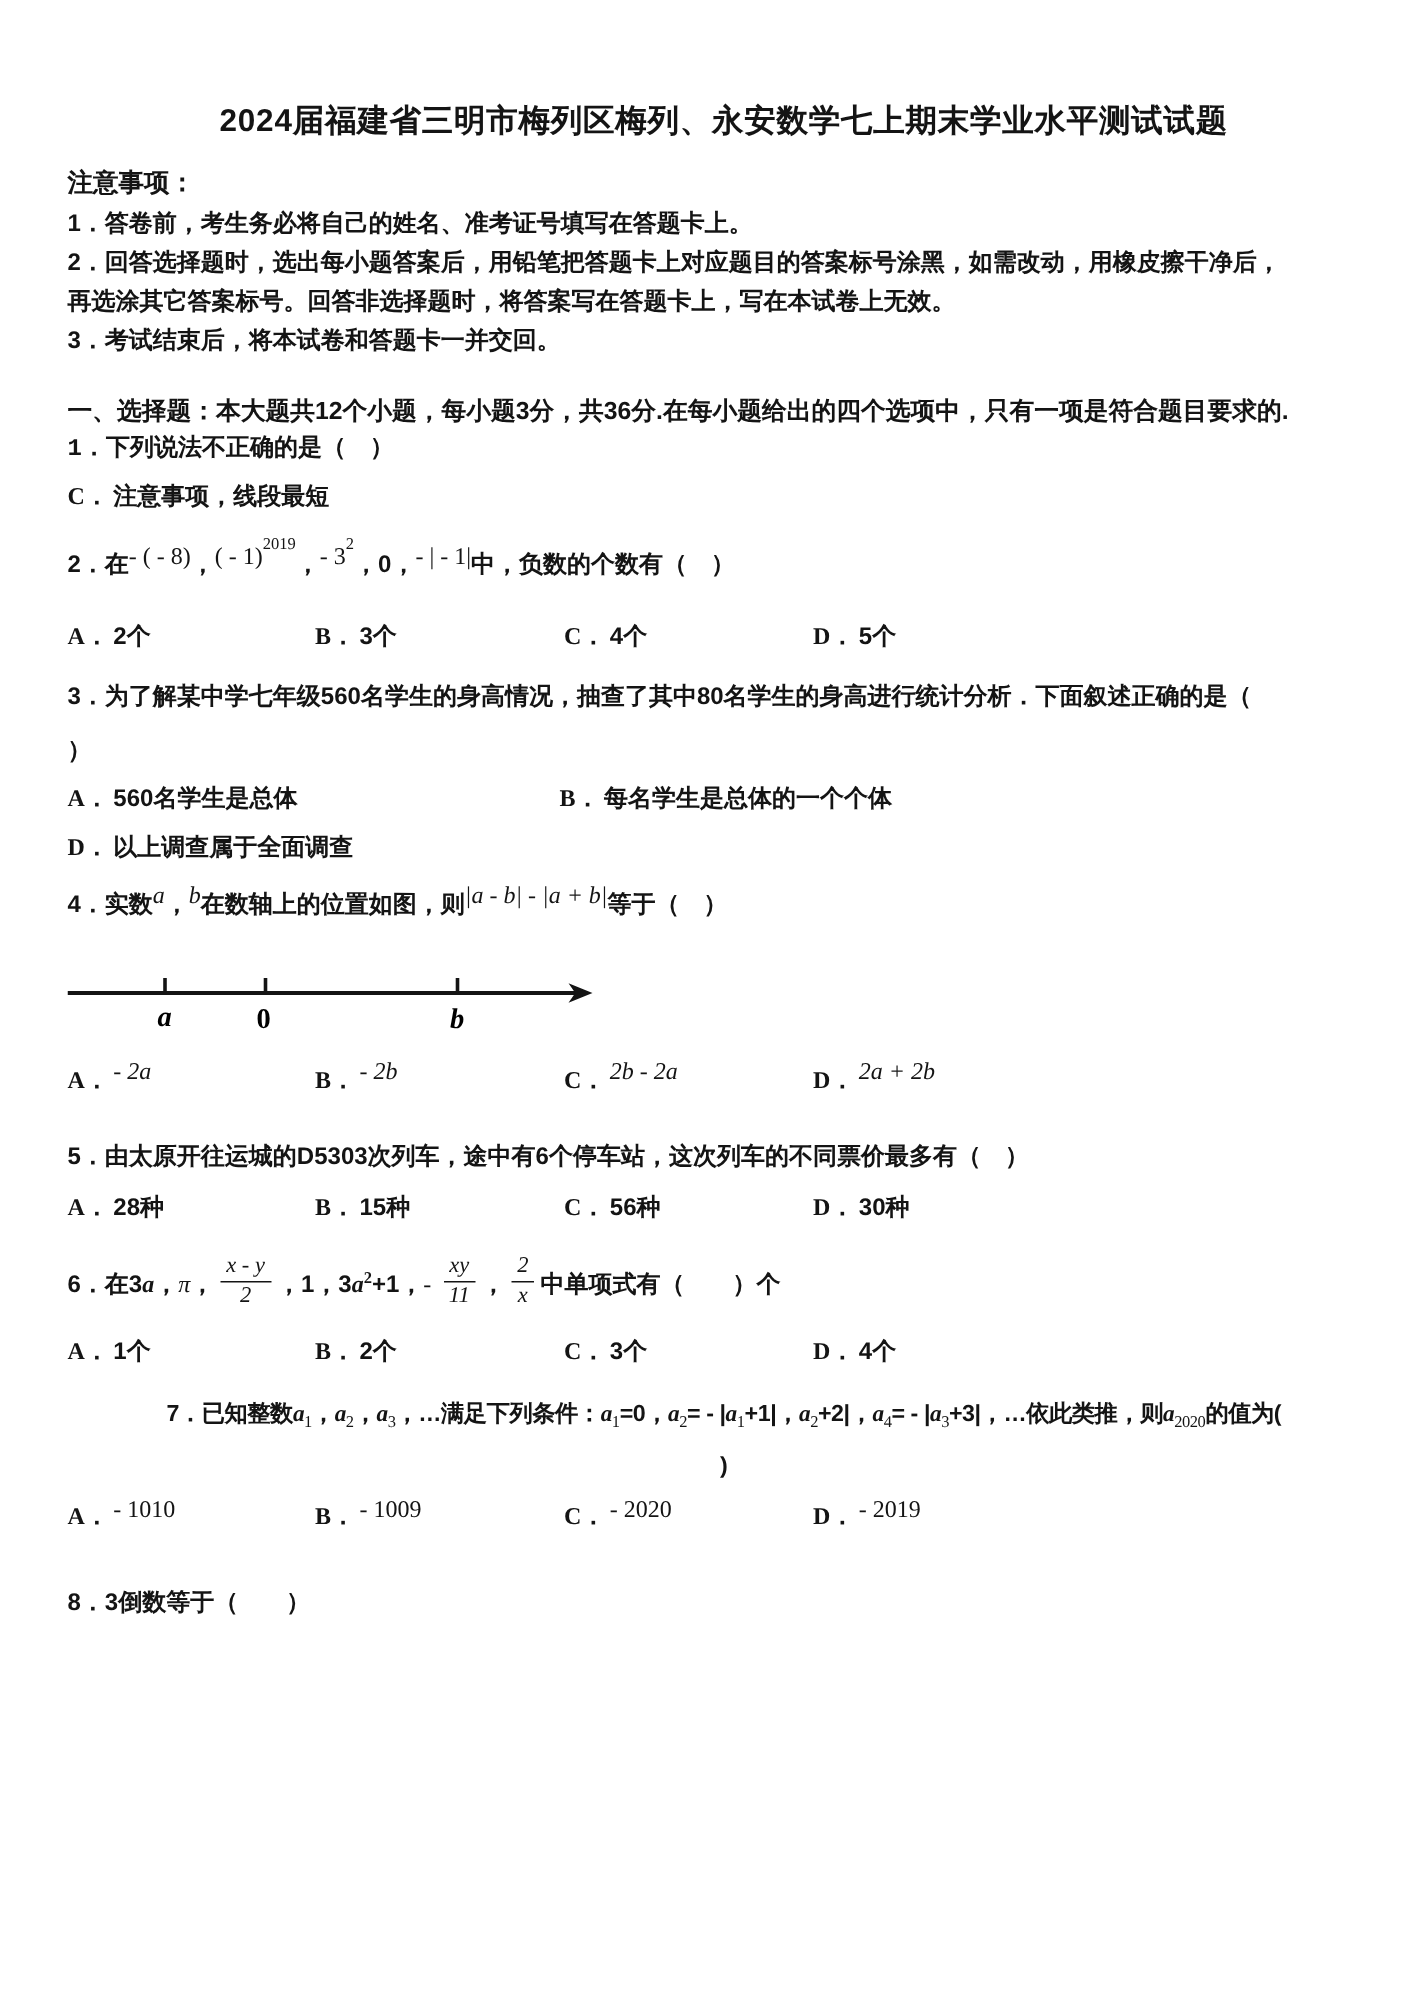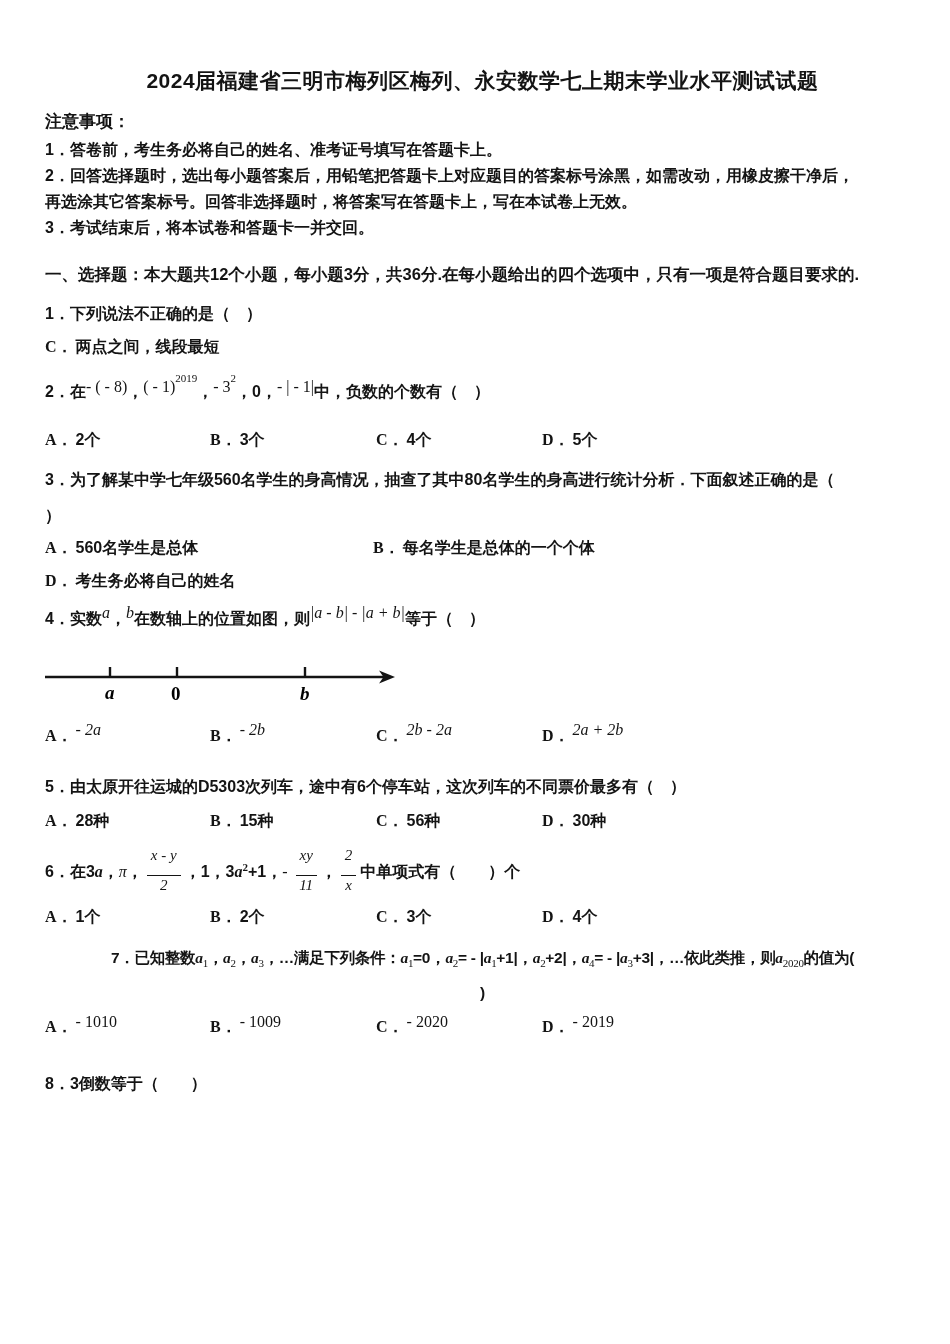--- a/index.html
+++ b/index.html
@@ -7,21 +7,21 @@
     width:950px;height:1344px;background:#ffffff;color:#141414;
     font-family:"Liberation Sans","DejaVu Sans",sans-serif;font-weight:700;
     overflow:hidden;
   }
   .page{padding:0 30px 0 45px;}
   .title{padding-top:67px;font-size:21px;line-height:27px;text-align:center;letter-spacing:0.5px;}
   .notice-h{margin-top:16px;font-size:17px;line-height:23px;}
   .notice-b{margin-top:4px;font-size:16px;line-height:26px;white-space:pre-line;}
   .sec{margin-top:22px;font-size:16.5px;line-height:23px;}
   .stem{font-size:16px;line-height:24px;white-space:pre-line;}
-  .q1-stem{margin-top:16px;}
+  .q1-stem{margin-top:1px;font-family:Liberation Mono, monospace;}
   .q2-stem{margin-top:12px;line-height:42px;}
   .q3-stem{margin-top:10px;line-height:36px;}
   .q4-stem{margin-top:10px;line-height:32px;}
   .q5-stem{margin-top:24px;}
   .q6-stem{margin-top:8px;line-height:62px;}
   .q7-stem{margin-top:12px;line-height:34px;font-size:15.5px;letter-spacing:-0.3px;text-align:center;}
   .q8-stem{margin-top:30px;}
   .optrow{display:grid;font-size:16px;line-height:24px;}
   .optrow.four{grid-template-columns:165px 166px 166px auto;}
   .optrow.two{grid-template-columns:328px auto;}
@@ -41,21 +41,21 @@
   .seg-i{font-family:"Liberation Serif","DejaVu Serif",serif;font-style:italic;font-weight:400;}
   .seg-bi{font-family:"Liberation Serif","DejaVu Serif",serif;font-style:italic;font-weight:700;}
   .seg-m{font-family:"Liberation Serif","DejaVu Serif",serif;font-weight:400;position:relative;top:-5px;}
   .seg-mi{font-family:"Liberation Serif","DejaVu Serif",serif;font-style:italic;font-weight:400;position:relative;top:-6px;}
   .seg-msup{font-family:"Liberation Serif","DejaVu Serif",serif;font-weight:400;font-size:11px;position:relative;top:-15px;}
   .seg-sup{font-family:"Liberation Serif","DejaVu Serif",serif;font-weight:700;font-size:11px;position:relative;top:-6px;}
   .seg-sub{font-family:"Liberation Serif","DejaVu Serif",serif;font-weight:400;font-size:11px;position:relative;top:4px;}
   .frac{display:inline-block;vertical-align:middle;text-align:center;
         font-family:"Liberation Serif","DejaVu Serif",serif;font-style:italic;font-weight:400;
         font-size:15px;line-height:17px;margin:0 4px;position:relative;top:-2px;}
-  .frac .fnum{display:block;padding:0 4px 11px;border-bottom:1.5px solid #141414;font-style:italic;}
+  .frac .fnum{display:block;padding:0 4px 1px;border-bottom:1.5px solid #141414;font-style:italic;}
   .frac .fden{display:block;padding-top:1px;}
   .figure{margin-top:12px;height:58px;}
   .numline-lbl{font-family:"Liberation Serif","DejaVu Serif",serif;font-size:19px;font-weight:700;}
   .it{font-style:italic;}
 </style>
 </head>
 <body>
 
 <div class="page">
 
@@ -64,39 +64,39 @@
   <div class="notice-h">注意事项：</div>
   <div class="notice-b">1．答卷前，考生务必将自己的姓名、准考证号填写在答题卡上。
 2．回答选择题时，选出每小题答案后，用铅笔把答题卡上对应题目的答案标号涂黑，如需改动，用橡皮擦干净后，
 再选涂其它答案标号。回答非选择题时，将答案写在答题卡上，写在本试卷上无效。
 3．考试结束后，将本试卷和答题卡一并交回。</div>
 
   <div class="sec">一、选择题：本大题共12个小题，每小题3分，共36分.在每小题给出的四个选项中，只有一项是符合题目要求的.</div>
 
   <div class="stem q1-stem"><span class="seg-t">1．下列说法不正确的是（　）</span></div>
   <div class="optrow two q1-row2">
-    <div class="opt"><span class="olabel">C．</span><span><span class="seg-t">两点之间，线段最短</span></span></div>
+    <div class="opt"><span class="olabel">C．</span><span><span class="seg-t">注意事项，线段最短</span></span></div>
   </div>
 
   <div class="stem q2-stem"><span class="seg-t">2．在</span><span class="seg-m">- ( - 8)</span><span class="seg-t">，</span><span class="seg-m">( - 1)</span><span class="seg-msup">2019</span><span class="seg-t">，</span><span class="seg-m">- 3</span><span class="seg-msup">2</span><span class="seg-t">，0，</span><span class="seg-m">- | - 1|</span><span class="seg-t">中，负数的个数有（　）</span></div>
   <div class="optrow four q2-row">
     <div class="opt"><span class="olabel">A．</span><span><span class="seg-t">2个</span></span></div>
     <div class="opt"><span class="olabel">B．</span><span><span class="seg-t">3个</span></span></div>
     <div class="opt"><span class="olabel">C．</span><span><span class="seg-t">4个</span></span></div>
     <div class="opt"><span class="olabel">D．</span><span><span class="seg-t">5个</span></span></div>
   </div>
 
   <div class="stem q3-stem"><span class="seg-t">3．为了解某中学七年级560名学生的身高情况，抽查了其中80名学生的身高进行统计分析．下面叙述正确的是（
 ）</span></div>
   <div class="optrow two q3-row1">
     <div class="opt"><span class="olabel">A．</span><span><span class="seg-t">560名学生是总体</span></span></div>
     <div class="opt"><span class="olabel">B．</span><span><span class="seg-t">每名学生是总体的一个个体</span></span></div>
   </div>
   <div class="optrow two q3-row2">
-    <div class="opt"><span class="olabel">D．</span><span><span class="seg-t">考生务必将自己的姓名</span></span></div>
+    <div class="opt"><span class="olabel">D．</span><span><span class="seg-t">以上调查属于全面调查</span></span></div>
   </div>
 
   <div class="stem q4-stem"><span class="seg-t">4．实数</span><span class="seg-mi">a</span><span class="seg-t">，</span><span class="seg-mi">b</span><span class="seg-t">在数轴上的位置如图，则</span><span class="seg-mi">|a - b| - |a + b|</span><span class="seg-t">等于（　）</span></div>
   <div class="figure">
     <svg width="360" height="58" viewBox="0 0 360 58">
       <line x1="0" y1="30" x2="340" y2="30" stroke="#141414" stroke-width="2.6"></line>
       <polygon points="350,30 334,23.5 338.5,30 334,36.5" fill="#141414"></polygon>
       <line x1="65" y1="20" x2="65" y2="30" stroke="#141414" stroke-width="2.4"></line>
       <line x1="132" y1="20" x2="132" y2="30" stroke="#141414" stroke-width="2.4"></line>
       <line x1="260" y1="20" x2="260" y2="30" stroke="#141414" stroke-width="2.4"></line>

